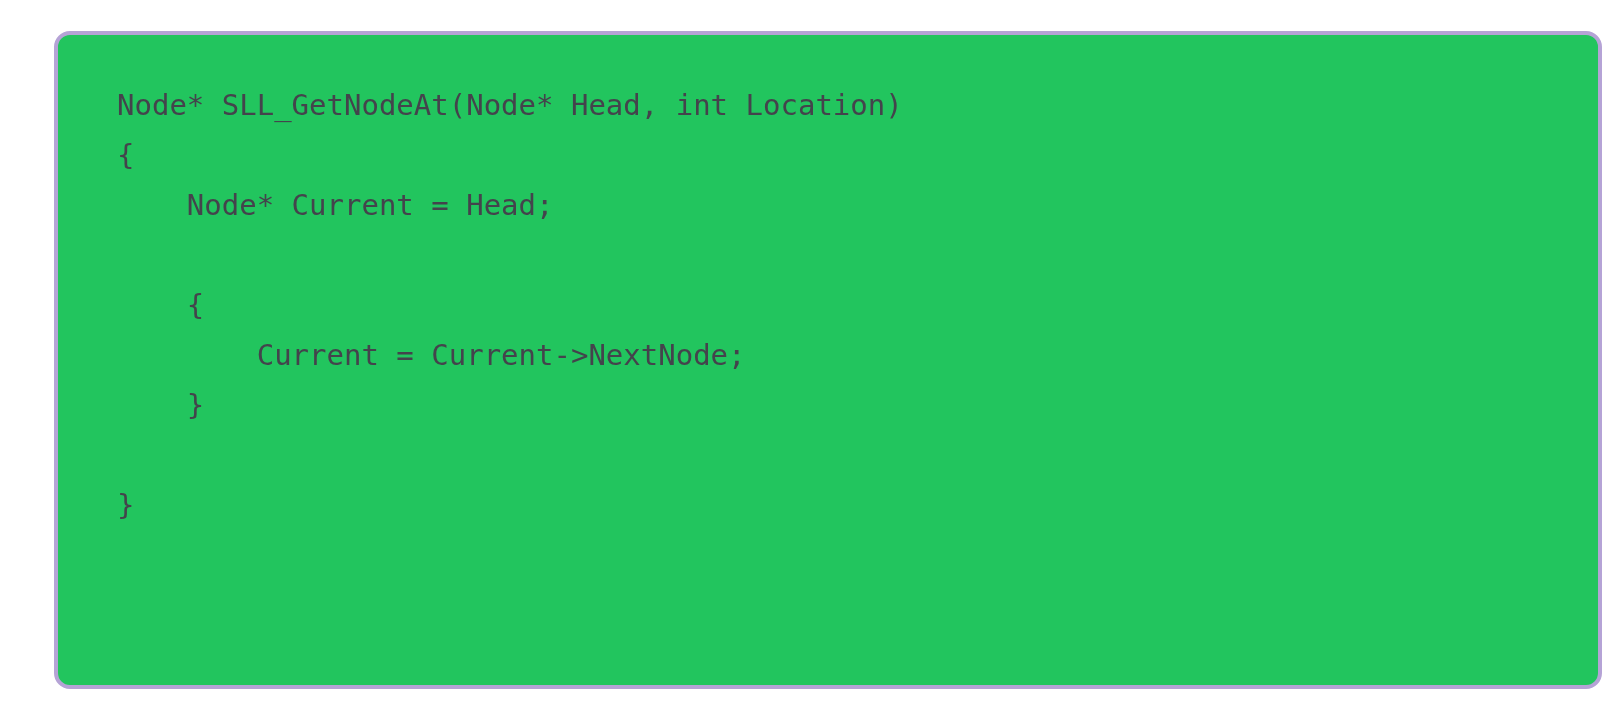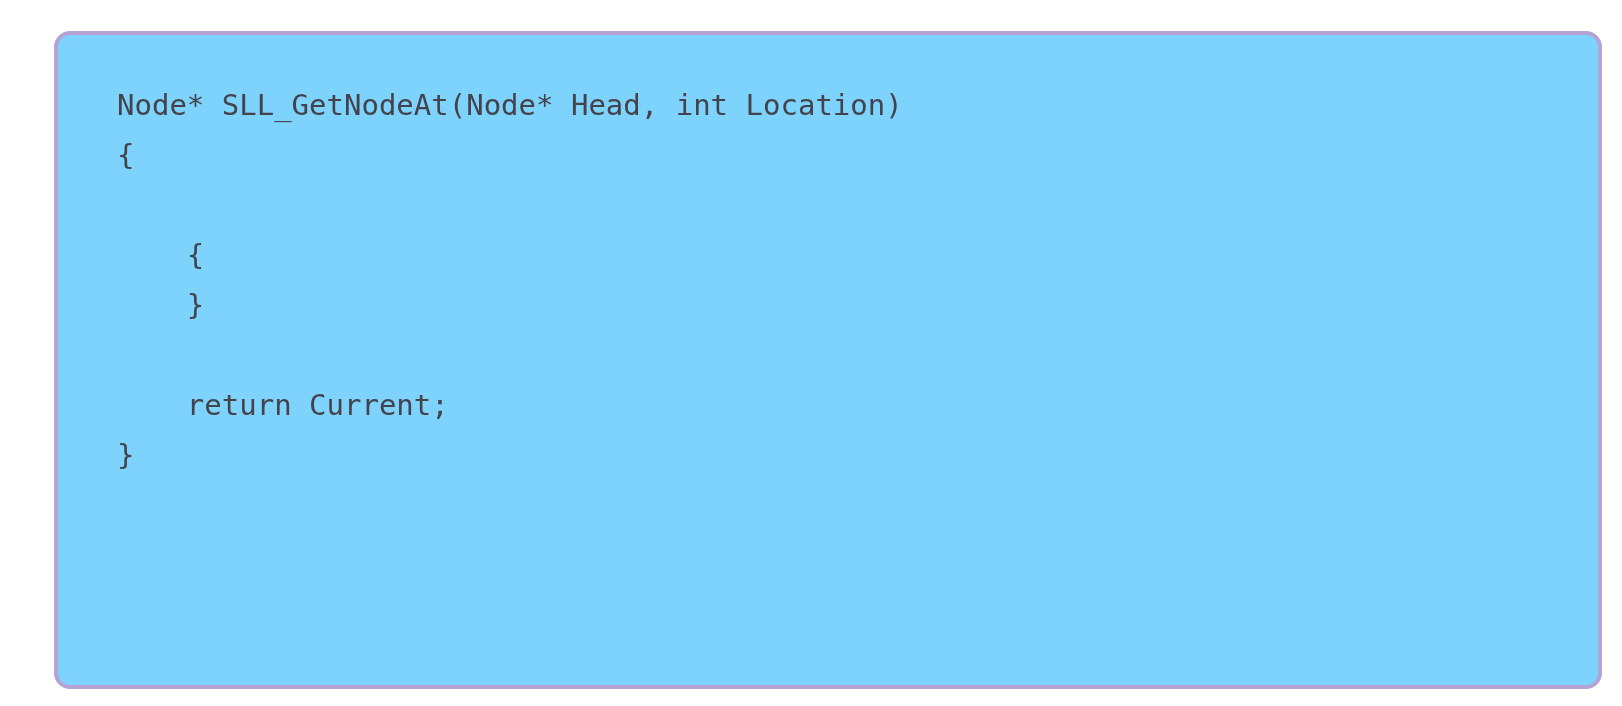--- a/index.html
+++ b/index.html
@@ -13,21 +13,21 @@
     height: 706px;
     font-family: "DejaVu Sans Mono", monospace;
   }
   .code-card {
     position: absolute;
     left: 54px;
     top: 31px;
     width: 1548px;
     height: 658px;
     box-sizing: border-box;
-    background: #7dd3fc;
+    background: #22c55e;
     border: 4px solid #b5a3d6;
     border-radius: 16px;
     padding: 45px 30px 0 59px;
     overflow: hidden;
   }
   .code-lines {
     margin: 0;
   }
   .code-line {
     white-space: pre;
@@ -39,20 +39,21 @@
     color: #44434c;
   }
 </style>
 </head>
 <body>
 
 <div class="code-card">
   <div class="code-lines">
     <div class="code-line">Node* SLL_GetNodeAt(Node* Head, int Location)</div>
     <div class="code-line">{</div>
+    <div class="code-line">    Node* Current = Head;</div>
     <div class="code-line"></div>
     <div class="code-line">    {</div>
+    <div class="code-line">        Current = Current-&gt;NextNode;</div>
     <div class="code-line">    }</div>
     <div class="code-line"></div>
-    <div class="code-line">    return Current;</div>
     <div class="code-line">}</div>
   </div>
 </div>
 
 </body></html>

